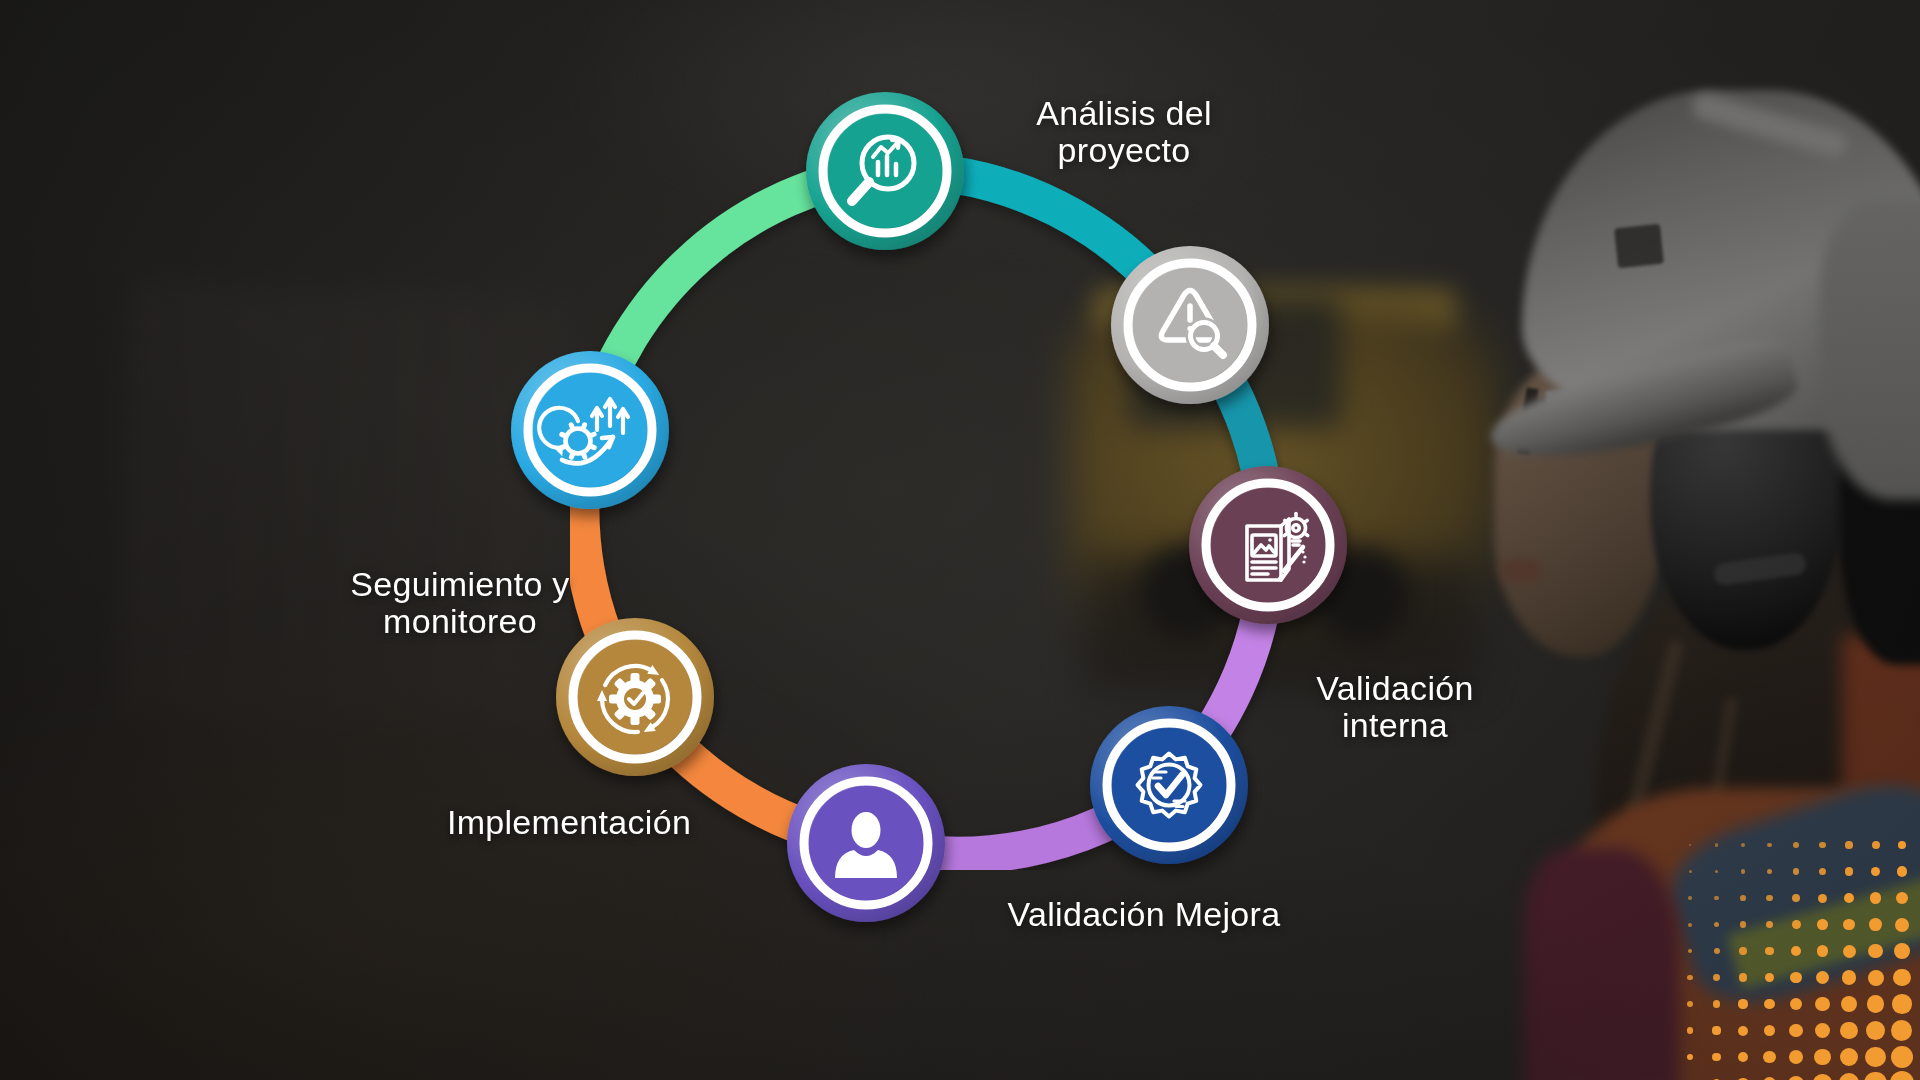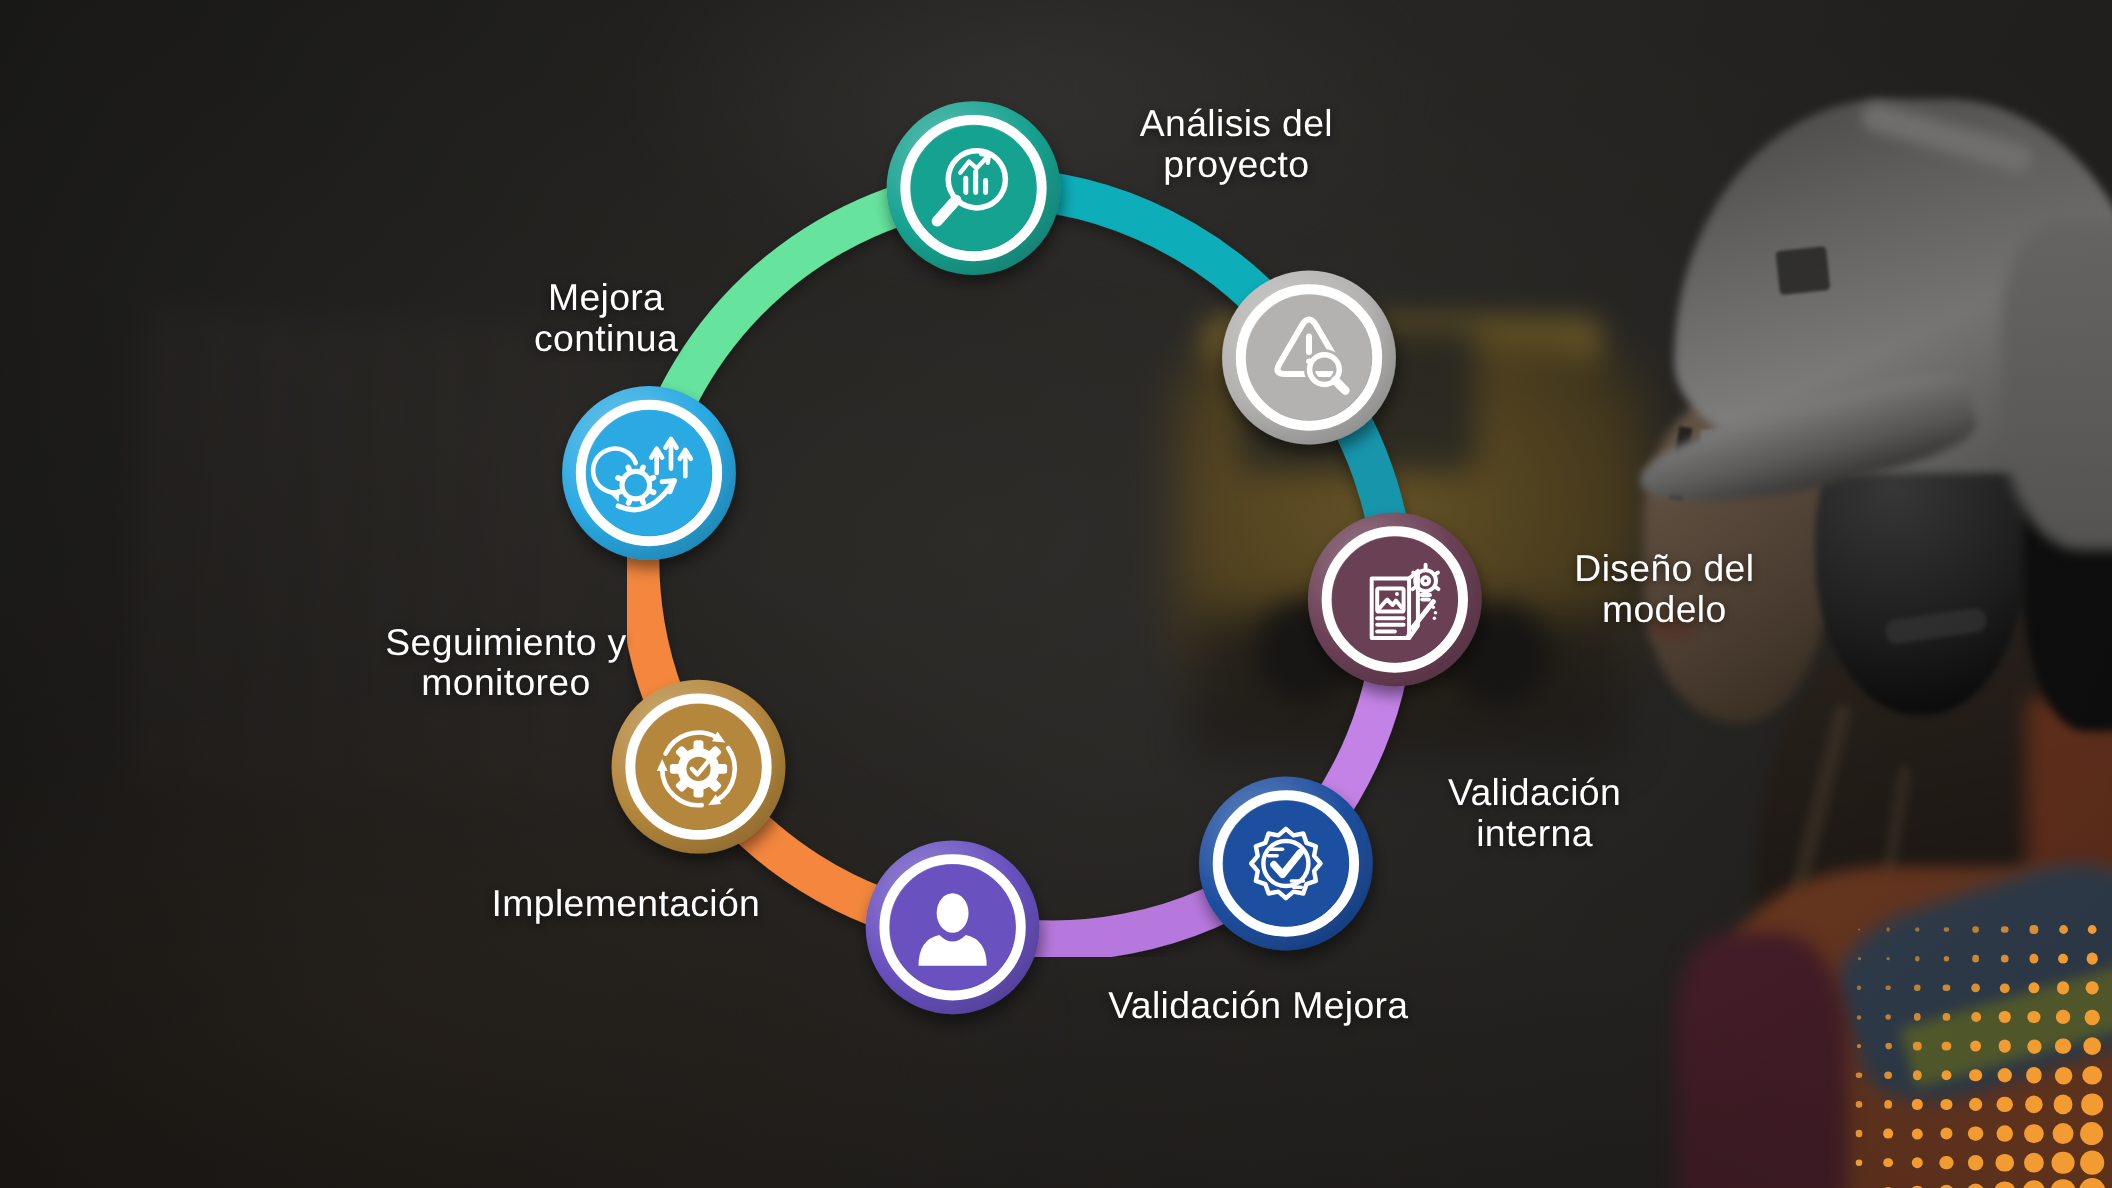--- a/index.html
+++ b/index.html
@@ -66,21 +66,21 @@
                    radial-gradient(ellipse at 46% 45%,rgba(10,10,10,.25),rgba(10,10,10,.48) 82%);}
 
   
   #diagram{position:absolute;left:0;top:0;z-index:30;}
   #labels{position:absolute;inset:0;z-index:40;pointer-events:none;margin-left:39px;}
   .lbl{position:absolute;color:#ffffff;font-size:34px;line-height:1.08;text-align:center;
        letter-spacing:.3px;text-shadow:0 2px 8px rgba(0,0,0,.55);}
   #lbl-analisis{left:955px;top:95px;width:260px;}
   #lbl-diagnostico{left:1270px;top:299px;width:300px;}
   #lbl-diseno{left:1354px;top:499px;width:240px;}
-  #lbl-vinterna{left:1236px;top:703px;width:240px;}
+  #lbl-vinterna{left:1236px;top:670px;width:240px;}
   #lbl-vcliente{left:905px;top:896px;width:400px;}
   #lbl-implementacion{left:380px;top:804px;width:300px;}
   #lbl-seguimiento{left:266px;top:566px;width:310px;}
   #lbl-mejora{left:412px;top:253px;width:200px;}
 
   #dots{position:absolute;inset:0;z-index:25;pointer-events:none;}
   .dot{position:absolute;border-radius:50%;}
 </style>
 </head>
 <body>
@@ -411,21 +411,19 @@
             <polyline points="65,27 70,19 75,27" stroke-width="4.2"></polyline>
       <line x1="83" y1="53" x2="83" y2="30" stroke-width="4.2"></line>
             <polyline points="78,37 83,29 88,37" stroke-width="4.2"></polyline>
           </g>
         </g>
   </g>
     </svg>
 
   <div id="labels">
     <div class="lbl" id="lbl-analisis">Análisis del proyecto</div>
-    <div class="lbl" id="lbl-diseno">Diseño del modelo</div>
     <div class="lbl" id="lbl-vinterna">Validación interna</div>
     <div class="lbl" id="lbl-vcliente">Validación Mejora</div>
     <div class="lbl" id="lbl-implementacion">Implementación</div>
     <div class="lbl" id="lbl-seguimiento">Seguimiento y monitoreo</div>
-    <div class="lbl" id="lbl-mejora">Mejora continua</div>
   </div>
 
 </div>
 
 </body></html>

